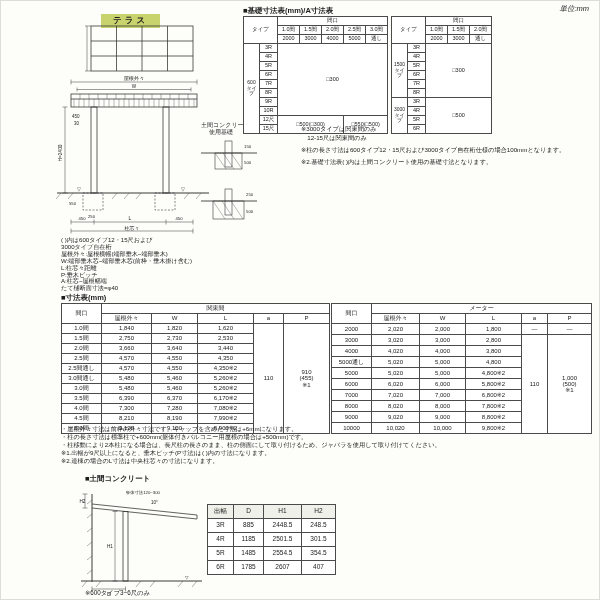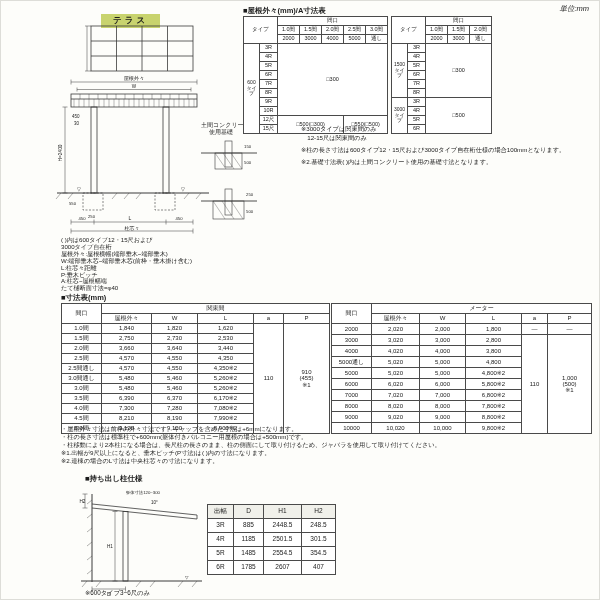--- a/index.html
+++ b/index.html
@@ -173,21 +173,21 @@
       <line x1="2" y1="62" x2="58" y2="62" stroke-width="0.9"></line>
       <rect x="14" y="62" width="31" height="18"></rect>
       <line x1="14" y1="62" x2="26" y2="80" stroke-width="0.35"></line>
         <line x1="23" y1="62" x2="35" y2="80" stroke-width="0.35"></line>
         <line x1="32" y1="62" x2="44" y2="80" stroke-width="0.35"></line>
     </g>
     <text x="47" y="57" font-size="4.3">250</text>
     <text x="47" y="74" font-size="4.3">500</text>
   </svg>
 
-  <div class="abs title" style="left:242px;top:5px;">■屋根外々(mm)/A寸法表</div>
+  <div class="abs title" style="left:242px;top:5px;">■基礎寸法表(mm)/A寸法表</div>
 
   <table class="ft abs" style="left:242px;top:15px;width:144px;">
     <colgroup>
         <col style="width:16px">
         <col style="width:18px">
         <col style="width:22px">
         <col style="width:22px">
         <col style="width:22px">
         <col style="width:22px">
         <col style="width:22px">
@@ -526,21 +526,21 @@
     </table>
 
   <div class="abs tnotes" style="left:60px;top:424px;">
     <div>・屋根外々寸法は前枠の外々寸法です。キャップを含めた寸法は+6mmになります。</div>
     <div>・柱の長さ寸法は標準柱で+600mm(躯体付きバルコニー用屋根の場合は+500mm)です。</div>
     <div>・柱移動により2本柱になる場合は、長尺柱の長さのまま、柱の側面にして取り付けるため、ジャバラを使用して取り付けてください。</div>
     <div>※1.出幅が9尺以上になると、垂木ピッチ(P寸法)は( )内の寸法になります。</div>
     <div>※2.連棟の場合のL寸法は中央柱芯々の寸法になります。</div>
   </div>
 
-  <div class="abs title" style="left:84px;top:473px;">■持ち出し柱仕様</div>
+  <div class="abs title" style="left:84px;top:473px;">■土間コンクリート</div>
 
   <svg class="abs" style="left:78px;top:487px;" width="125" height="110">
     <g stroke-width="1">
       <line x1="13" y1="6" x2="13" y2="94"></line>
       <line x1="13" y1="12" x2="8" y2="16" stroke-width="0.4"></line>
         <line x1="13" y1="26" x2="8" y2="30" stroke-width="0.4"></line>
         <line x1="13" y1="40" x2="8" y2="44" stroke-width="0.4"></line>
         <line x1="13" y1="54" x2="8" y2="58" stroke-width="0.4"></line>
         <line x1="13" y1="68" x2="8" y2="72" stroke-width="0.4"></line>
         <line x1="13" y1="82" x2="8" y2="86" stroke-width="0.4"></line>

